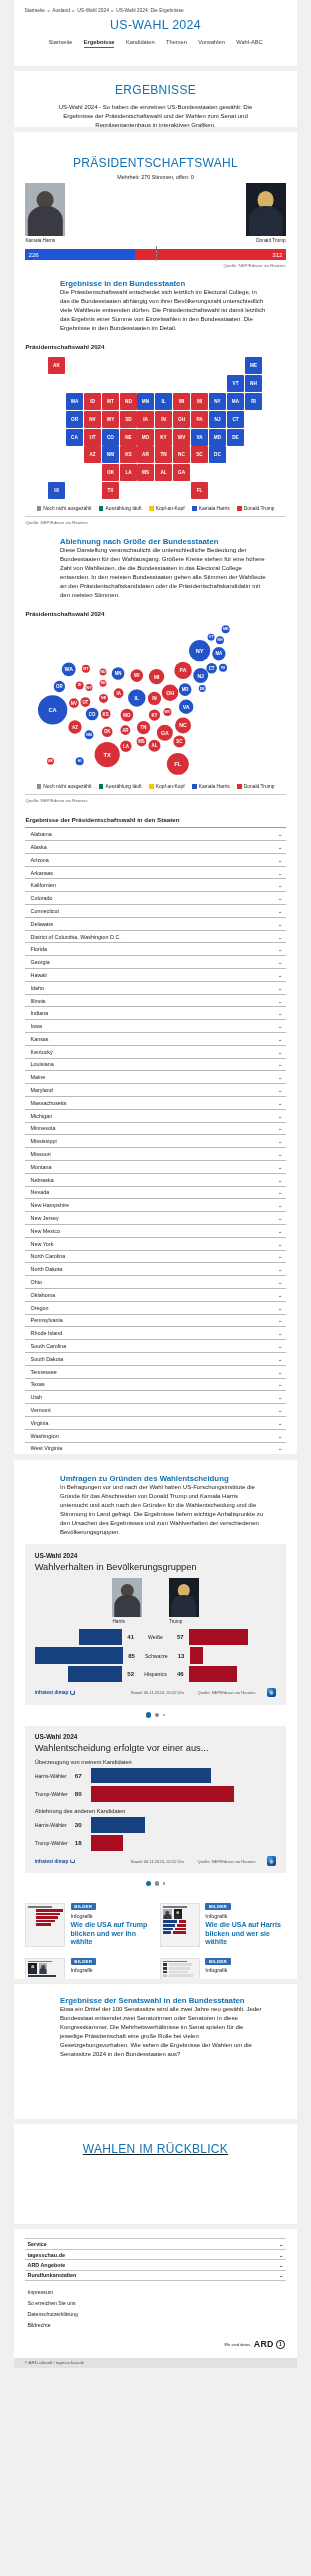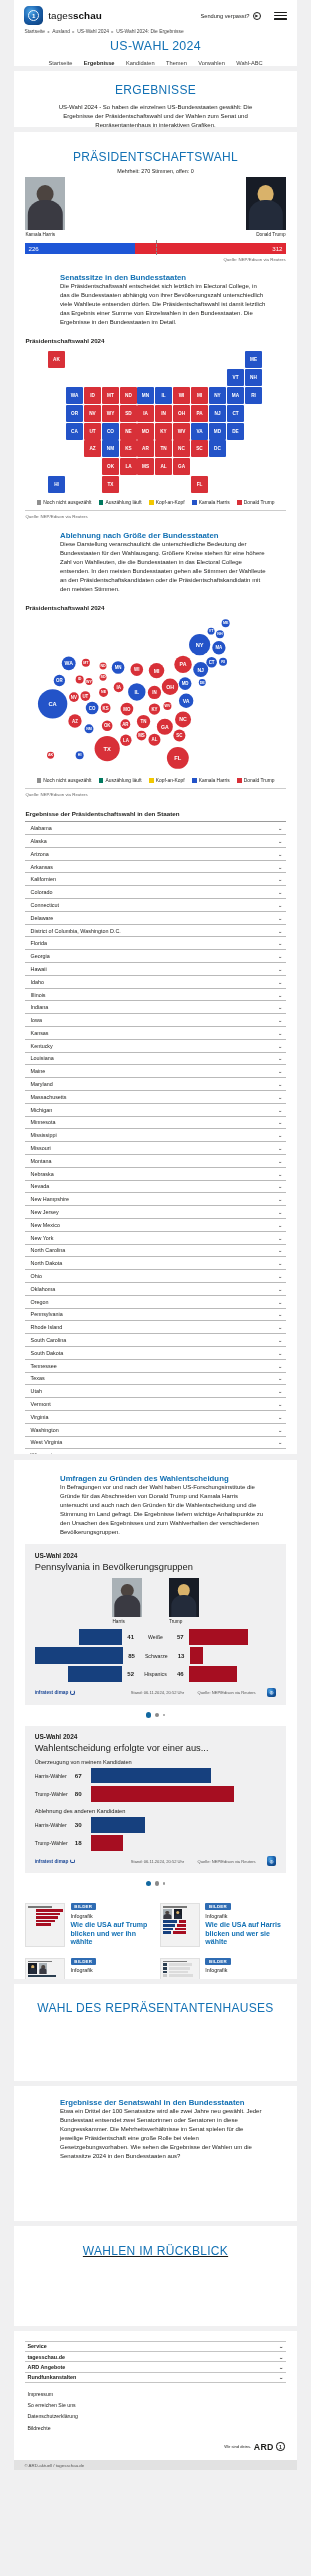--- a/index.html
+++ b/index.html
@@ -39,21 +39,21 @@
   .source { font-size:4.4px; color:#666; }
   .legend { display:flex; justify-content:center; gap:7.3px; font-size:4.9px; color:#1d1d1b; margin-top:4.1px; }
   .legend .item { display:flex; align-items:center; gap:2.1px; }
   .legend .sw { width:4.7px; height:4.7px; display:inline-block; }
 
   
   .erg-card { height:56px; padding-top:11.4px; }
   .erg-card p { text-align:center; margin:6.2px 36px 0 36px; }
 
   
-  .praesi-card { height:1322px; padding-top:18px; }
+  .praesi-card { height:1322px; padding-top:24px; }
   .majority { text-align:center; font-size:5.4px; margin-top:4.1px; }
   .cand-block { position:relative; height:65px; margin:2.1px 11.4px 0 11.4px; }
   .photo { background:#a9b1b6; position:relative; overflow:hidden; }
   .photo.trump { background:#171c26; }
   .photo .head { position:absolute; left:50%; top:16%; transform:translateX(-50%); width:42%; height:34%; border-radius:50%; background:#4c4440; }
   .photo .body { position:absolute; left:50%; top:44%; transform:translateX(-50%); width:86%; height:60%; border-radius:46% 46% 0 0; background:#3a3a42; }
   .photo.trump .head { background:#d9b26a; }
   .photo.trump .body { background:#232b3a; }
   .cand-left { position:absolute; left:0; top:0; width:40px; }
   .cand-right { position:absolute; right:0; top:0; width:40px; }
@@ -145,35 +145,20 @@
              display:flex; align-items:center; justify-content:center; }
   .copy-strip { position:absolute; left:0; right:0; bottom:0; height:10.4px; background:#e2e2e2;
                 display:flex; align-items:center; padding-left:10.4px; font-size:4.4px; color:#555; }
 </style>
 </head>
 <body>
 
 <div class="page">
 
   <div class="card header-card">
-    <div class="logo-row">
-      <div class="ts-logo">
-        <div class="ts-globe">1</div>
-      </div>
-      <div class="logo-word"><span>tages</span><b>schau</b></div>
-      <div class="sendung">
-        <span>Sendung verpasst?</span>
-        <span class="play-circle">▶</span>
-      </div>
-      <div class="burger">
-          <span></span>
-          <span></span>
-          <span></span>
-        </div>
-    </div>
     <div class="breadcrumb" id="breadcrumb">
         <a>Startseite</a>
         <span class="sep">▸</span>
         <a>Ausland</a>
         <span class="sep">▸</span>
         <a>US-Wahl 2024</a>
         <span class="sep">▸</span>
         <a>US-Wahl 2024: Die Ergebnisse</a>
       </div>
     <div class="dossier-title">US-WAHL 2024</div>
@@ -213,21 +198,21 @@
       </div>
     </div>
 
     <div class="ev-bar" id="evbar">
       <div class="h" style="width: 42%;">226</div>
       <div class="t">312</div>
       <div class="ev-majority" id="evmaj" style="left: 50.2%;"></div>
     </div>
     <div class="source bar-source">Quelle: NEP/Edison via Reuters</div>
 
-    <div class="sub-head indent">Senatssitze in den Bundesstaaten</div>
+    <div class="sub-head indent">Ergebnisse in den Bundesstaaten</div>
     <p class="copy indent">Die Präsidentschaftswahl entscheidet sich letztlich im Electoral College, in das die Bundesstaaten abhängig von ihrer Bevölkerungszahl unterschiedlich viele Wahlleute entsenden dürfen. Die Präsidentschaftswahl ist damit letztlich das Ergebnis einer Summe von Einzelwahlen in den Bundesstaaten. Die Ergebnisse in den Bundesstaaten im Detail.</p>
 
     <div class="chart-label">Präsidentschaftswahl 2024</div>
     <div class="map-wrap" id="tilemap">
         <div class="tile" style="left: 0px; top: 0px; background: rgb(216, 48, 56);">AK</div>
         <div class="tile" style="left: 197px; top: 0px; background: rgb(35, 83, 200);">ME</div>
         <div class="tile" style="left: 179px; top: 18px; background: rgb(35, 83, 200);">VT</div>
         <div class="tile" style="left: 197px; top: 18px; background: rgb(35, 83, 200);">NH</div>
         <div class="tile" style="left: 18px; top: 36px; background: rgb(35, 83, 200);">WA</div>
         <div class="tile" style="left: 36px; top: 36px; background: rgb(216, 48, 56);">ID</div>
@@ -735,21 +720,21 @@
         </div>
       </div>
   </div>
 
   <div class="card umfragen-card">
     <div class="sub-head indent">Umfragen zu Gründen des Wahlentscheidung</div>
     <p class="copy indent">In Befragungen vor und nach der Wahl haben US-Forschungsinstitute die Gründe für das Abschneiden von Donald Trump und Kamala Harris untersucht und auch nach den Gründen für die Wahlentscheidung und die Stimmung im Land gefragt. Die Ergebnisse liefern wichtige Anhaltspunkte zu den Ursachen des Ergebnisses und zum Wahlverhalten der verschiedenen Bevölkerungsgruppen.</p>
 
     <div class="gray-panel">
       <div class="kicker">US-Wahl 2024</div>
-      <div class="panel-title">Pennsylvania in Bevölkerungsgruppen</div>
+      <div class="panel-title">Wahlverhalten in Bevölkerungsgruppen</div>
       <div class="duo-photos">
         <div class="duo">
             <div class="photo">
               <div class="head"></div>
               <div class="body"></div>
             </div>
           <div class="plabel">Harris</div>
           </div>
         <div class="duo">
             <div class="photo trump">
@@ -946,23 +931,20 @@
             </div>
           </div>
           <div class="t-body">
             <span class="badge">BILDER</span>
             <div class="t-kicker">Infografik</div>
           </div>
         </div>
       </div>
   </div>
 
-  <div class="card head-card repr-card">
-    <div class="sec-head">WAHL DES REPRÄSENTANTENHAUSES</div>
-  </div>
 
 
   <div class="card senatswahl-card">
     <div class="sub-head indent">Ergebnisse der Senatswahl in den Bundesstaaten</div>
     <p class="copy indent">Etwa ein Drittel der 100 Senatssitze wird alle zwei Jahre neu gewählt. Jeder Bundesstaat entsendet zwei Senatorinnen oder Senatoren in diese Kongresskammer. Die Mehrheitsverhältnisse im Senat spielen für die jeweilige Präsidentschaft eine große Rolle bei vielen Gesetzgebungsvorhaben. Wie sehen die Ergebnisse der Wahlen um die Senatssitze 2024 in den Bundesstaaten aus?</p>
   </div>
 
   <div class="card head-card rueck-card">
     <div class="sec-head">WAHLEN IM RÜCKBLICK</div>
   </div>

